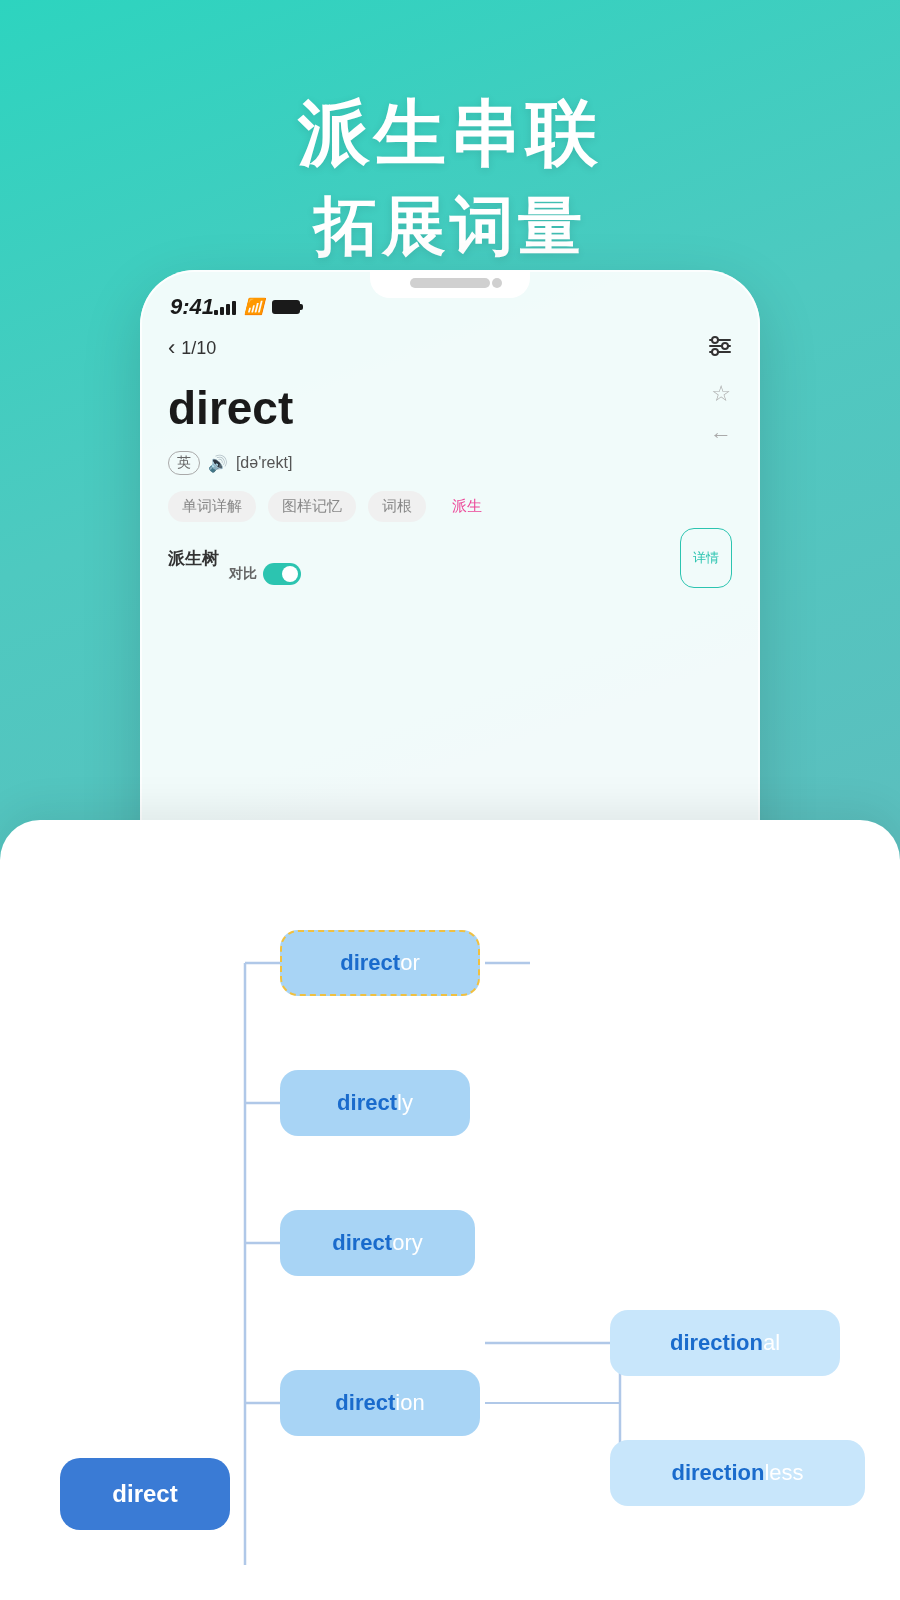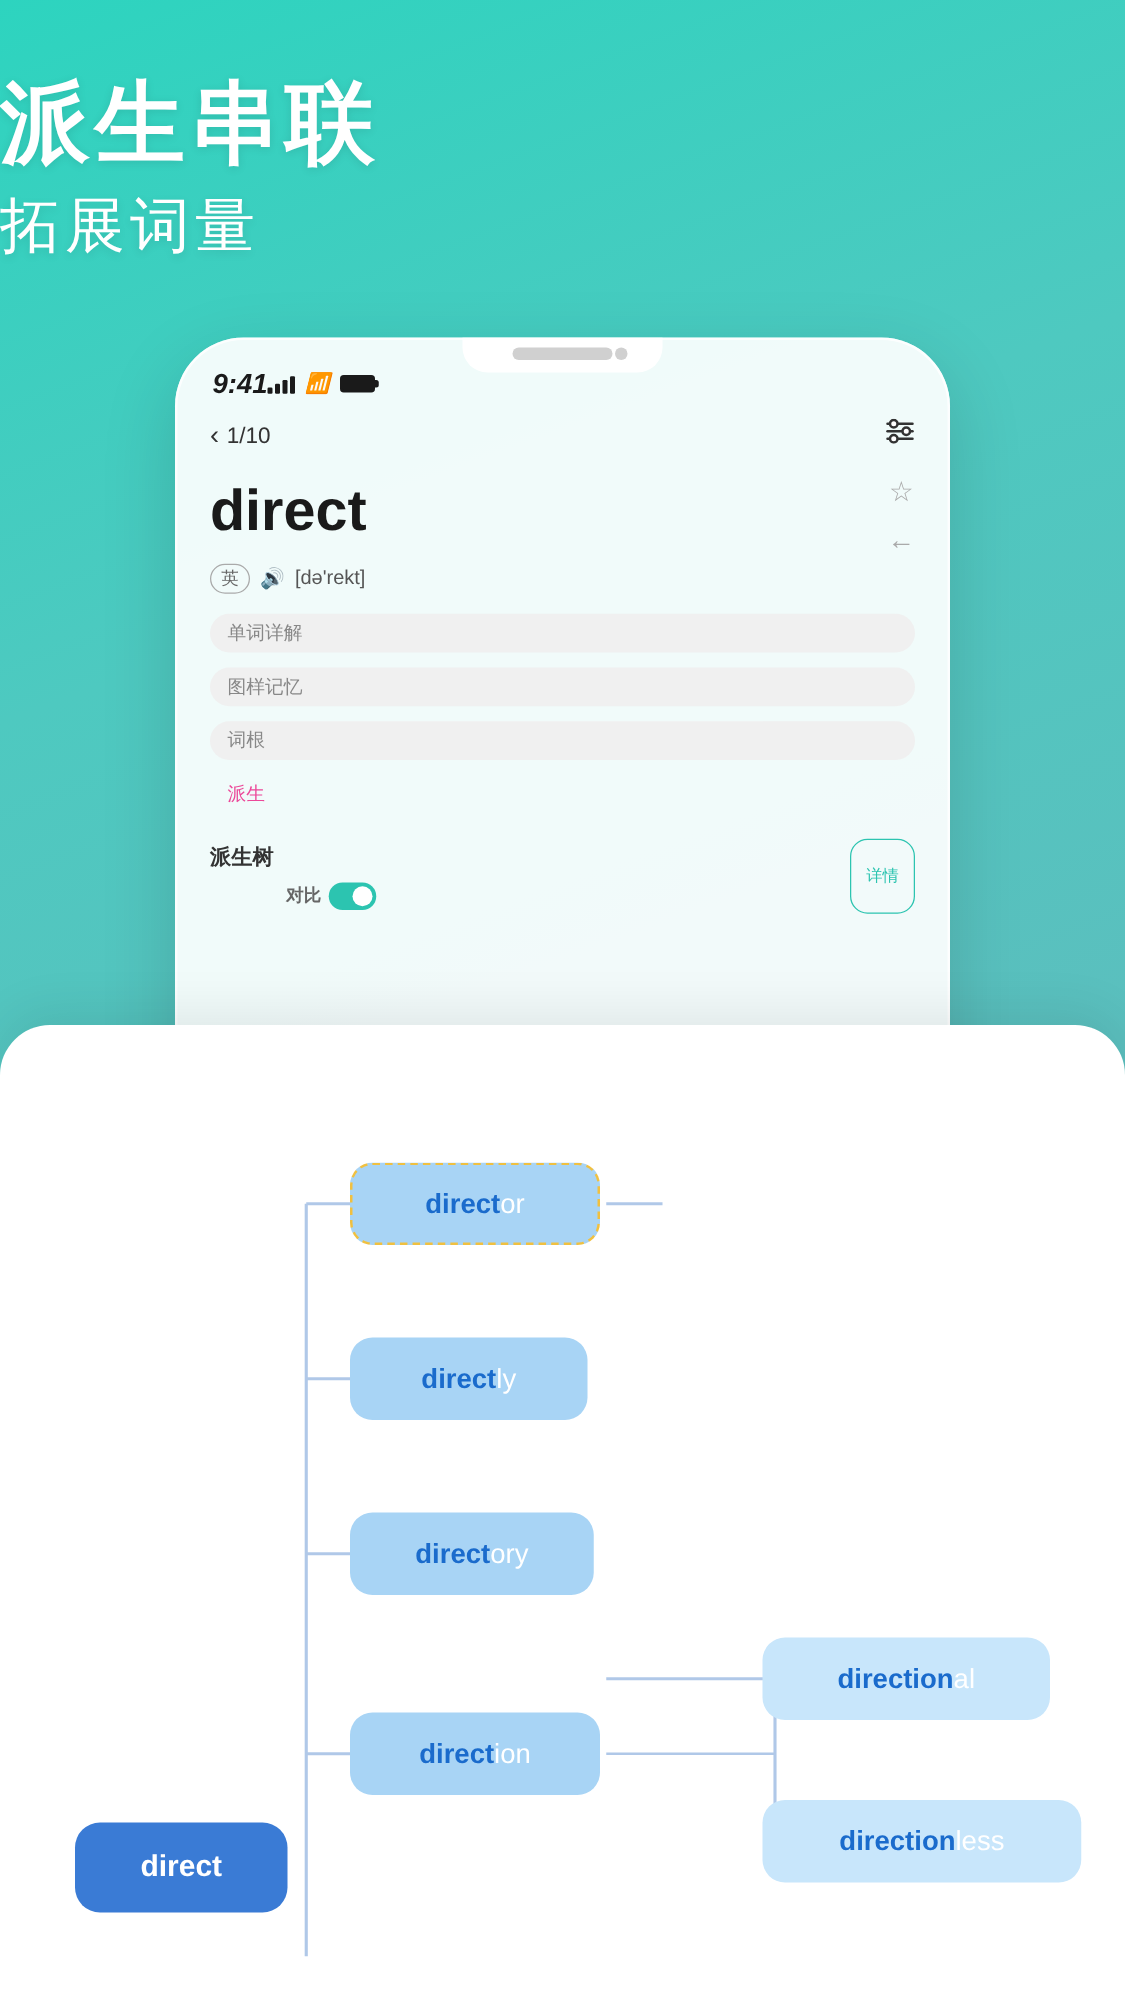--- a/index.html
+++ b/index.html
@@ -7,35 +7,36 @@
     body {
       width: 900px;
       height: 1600px;
       overflow: hidden;
       font-family: -apple-system, BlinkMacSystemFont, 'PingFang SC', 'Helvetica Neue', sans-serif;
       background: linear-gradient(160deg, #2dd4bf 0%, #4ec9c0 30%, #5bbfbe 60%, #7bbfbe 100%);
       position: relative;
     }
 
     .top-text-area {
-      padding-top: 60px;
+      text-align: center;
+      padding-top: 94px;
       color: white;
     }
 
     .top-title-line1 {
       font-size: 72px;
       font-weight: 800;
       letter-spacing: 4px;
       text-shadow: 0 2px 8px rgba(0,0,0,0.1);
       line-height: 1.1;
     }
 
     .top-title-line2 {
-      font-size: 48px;
-      font-weight: 400;
+      font-size: 64px;
+      font-weight: 700;
       letter-spacing: 4px;
       margin-top: 10px;
       text-shadow: 0 2px 8px rgba(0,0,0,0.1);
     }
 
     .phone-container {
       position: absolute;
       top: 270px;
       left: 50%;
       transform: translateX(-50%);
@@ -224,22 +225,21 @@
 
     .word-definition {
       font-size: 18px;
       color: #444;
       margin-bottom: 22px;
     }
 
     .tab-bar {
       display: flex;
       gap: 12px;
-      margin-bottom: 20px;
-      flex-direction: column;
+      margin-bottom: 6px;
     }
 
     .tab-item {
       font-size: 15px;
       color: #888;
       padding: 6px 14px;
       border-radius: 18px;
       background: #f0f0f0;
     }
 
@@ -250,21 +250,21 @@
     }
 
     .derivative-section-header {
       display: flex;
       align-items: center;
       justify-content: space-between;
     }
 
     .derivative-label {
       display: flex;
-      align-items: flex-start;
+      align-items: center;
       gap: 10px;
       font-size: 17px;
       font-weight: 600;
       color: #333;
     }
 
     .compare-toggle {
       display: flex;
       align-items: center;
       gap: 6px;

